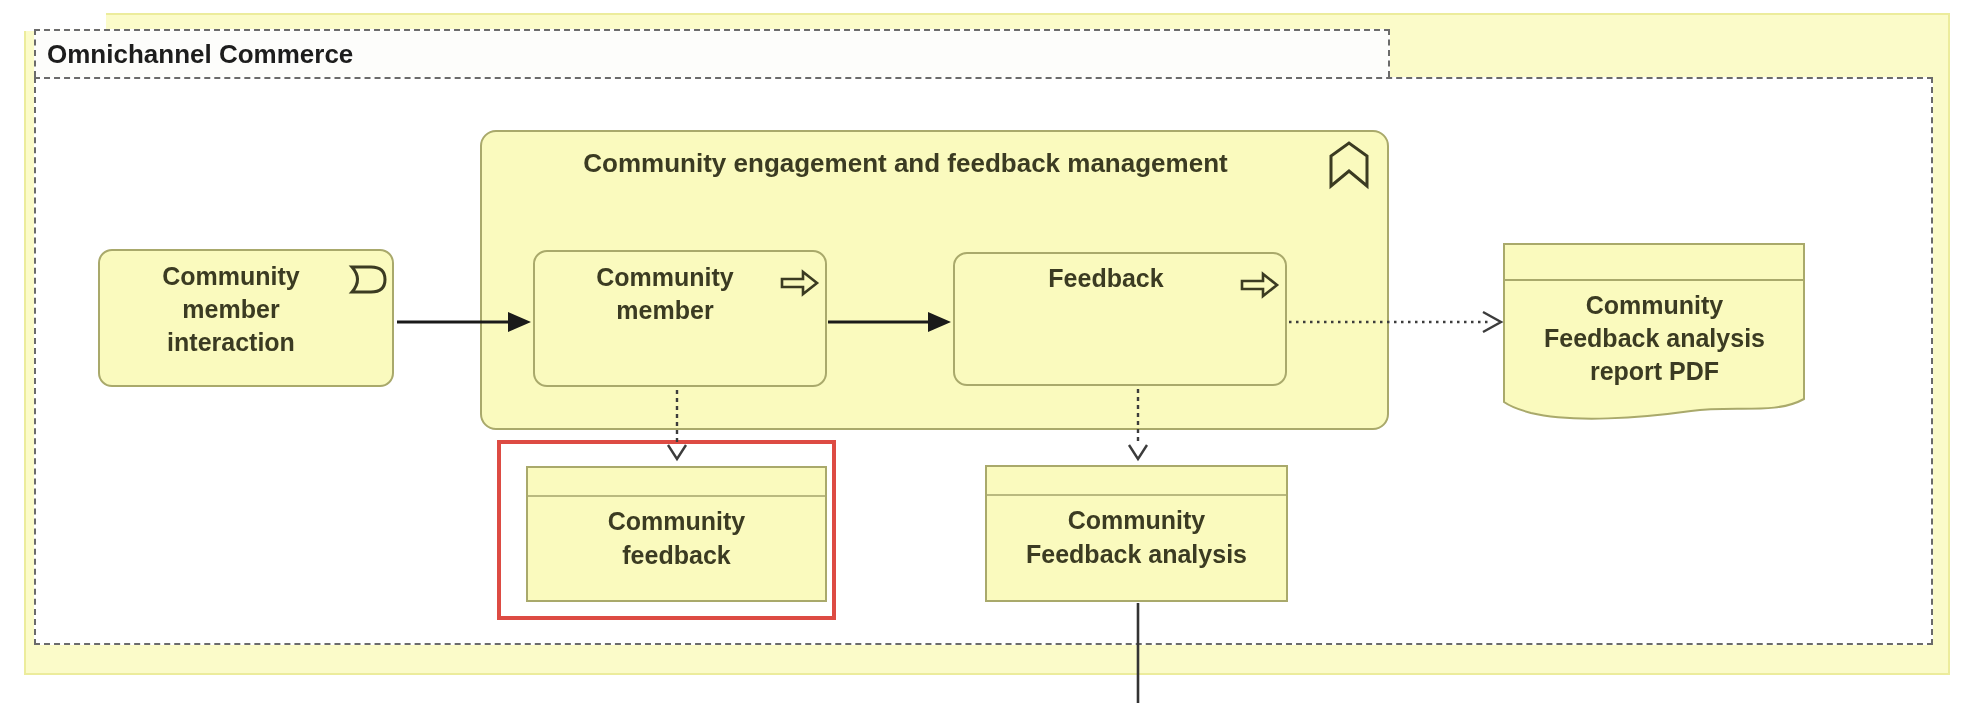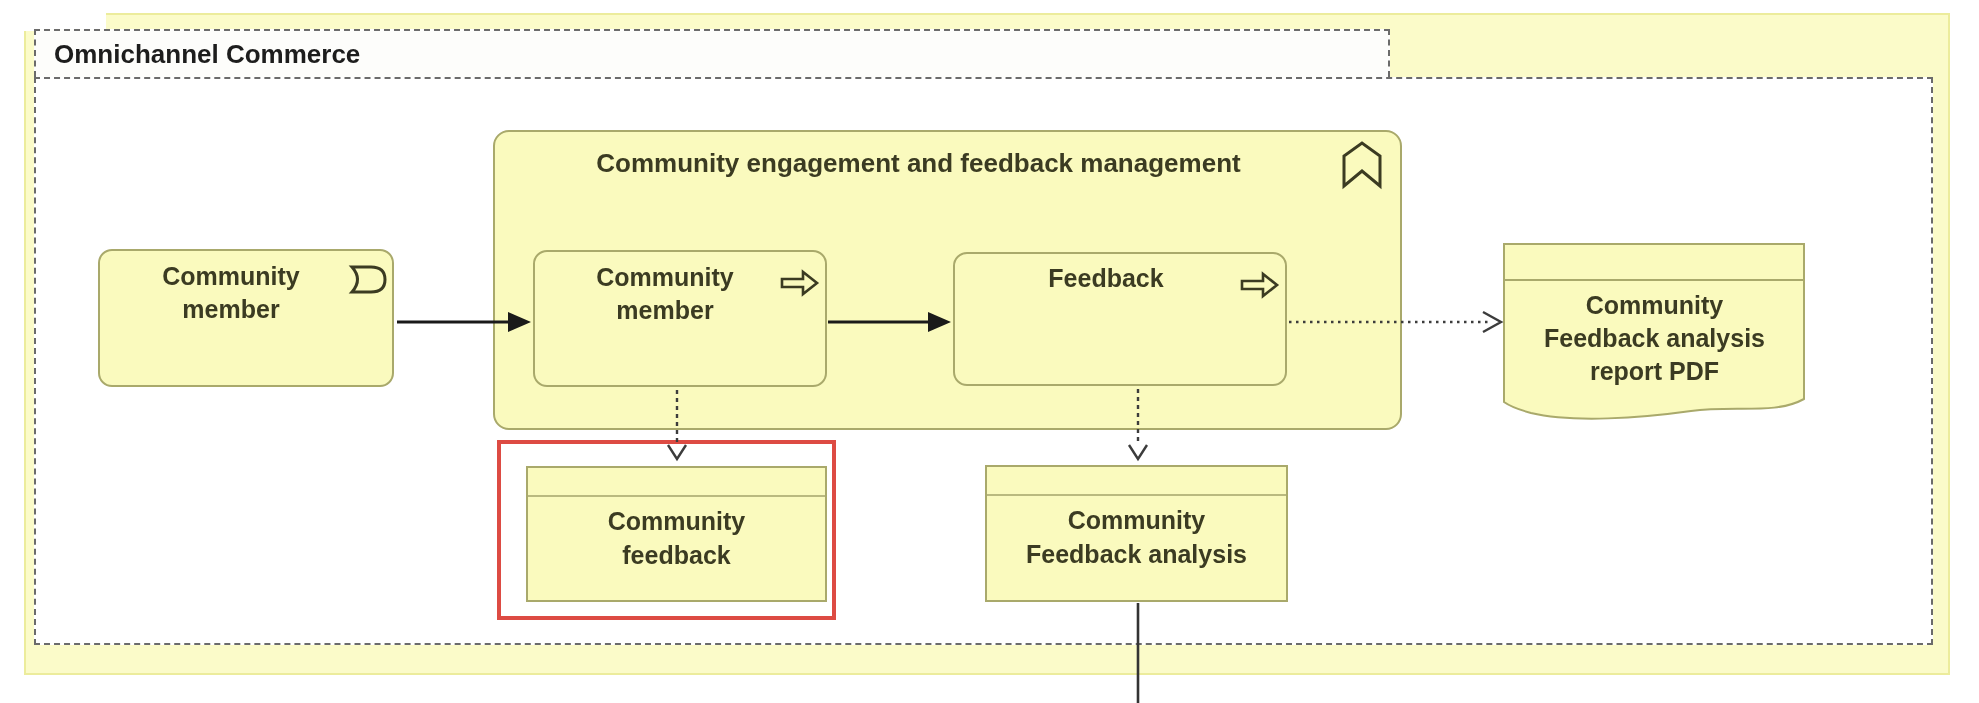--- a/index.html
+++ b/index.html
@@ -12,33 +12,33 @@
     position:absolute;left:24px;top:13px;width:1926px;height:662px;
     background:#FBFBC9;border:2px solid #ECEC9C;box-sizing:border-box;
   }
   .outer-notch{
     position:absolute;left:22px;top:11px;width:84px;height:20px;background:#ffffff;
   }
   
   .dashed-tab{
     position:absolute;left:34px;top:29px;width:1356px;height:48px;box-sizing:border-box;
     background:#FDFDFB;border:2px dashed #6B6B6B;border-bottom:none;
-    font-size:26px;font-weight:bold;color:#1D1D1D;line-height:46px;padding-left:18px;
+    font-size:26px;font-weight:bold;color:#1D1D1D;line-height:46px;padding-left:11px;
   }
   .dashed-body{
     position:absolute;left:34px;top:77px;width:1899px;height:568px;box-sizing:border-box;
     background:#FFFFFF;border:2px dashed #6B6B6B;
   }
   
   .shape{
     position:absolute;box-sizing:border-box;background:#FAFABE;border:2px solid #A9A96B;
     color:#3B3B22;font-weight:bold;text-align:center;
   }
   .rounded{border-radius:14px;}
-  .big-group{left:493px;top:130px;width:909px;height:300px;border-radius:16px;}
+  .big-group{left:480px;top:130px;width:909px;height:300px;border-radius:16px;}
   .big-group .group-title{
     position:absolute;top:16px;left:0;right:58px;text-align:center;
     font-size:26px;font-weight:bold;color:#3B3B22;white-space:nowrap;
   }
   .node-label{font-size:25px;line-height:33px;}
   .box-interaction{left:98px;top:249px;width:296px;height:138px;padding-top:9px;padding-right:30px;}
   .box-inquiry{left:533px;top:250px;width:294px;height:137px;padding-top:9px;padding-right:30px;}
   .box-collection{left:953px;top:252px;width:334px;height:134px;padding-top:8px;padding-right:28px;}
   .corner-icon{position:absolute;}
   .icon-flag{right:16px;top:8px;width:44px;height:50px;}
@@ -83,20 +83,21 @@
   <div class="shape big-group">
     <div class="group-title">Community engagement and feedback management</div>
     <svg class="corner-icon icon-flag" viewBox="0 0 44 50">
       <path d="M4 46 L4 16 L22 3 L40 16 L40 46 L22 31 Z" fill="none" stroke="#3B3B22" stroke-width="3" stroke-linejoin="miter"></path>
     </svg>
   </div>
 
   <div class="shape rounded node-label box-interaction">
     <span class="line">Community</span>
     <span class="line">member</span>
+    <span class="line">interaction</span>
     <svg class="corner-icon icon-event" viewBox="0 0 50 33">
       <path d="M13 4 H32 Q46 4 46 16.5 Q46 29 32 29 H13 Q24 16.5 13 4 Z" fill="none" stroke="#3B3B22" stroke-width="3"></path>
     </svg>
   </div>
 
   <div class="shape rounded node-label box-inquiry">
     <span class="line">Community</span>
     <span class="line">member</span>
     <svg class="corner-icon icon-process" viewBox="0 0 40 28">
       <path d="M2 10 H23 V3 L37 14 L23 25 V18 H2 Z" fill="none" stroke="#3B3B22" stroke-width="2.6"></path>

